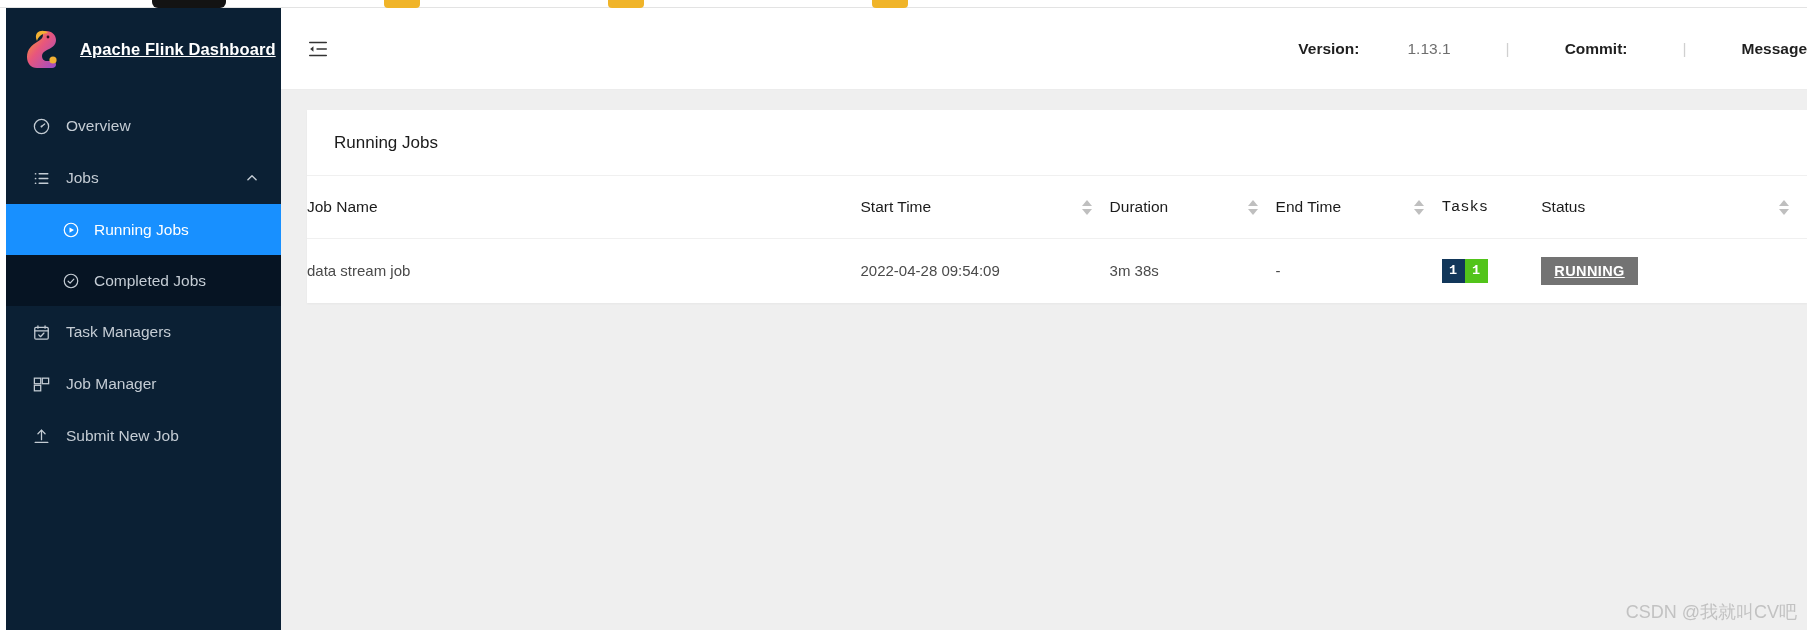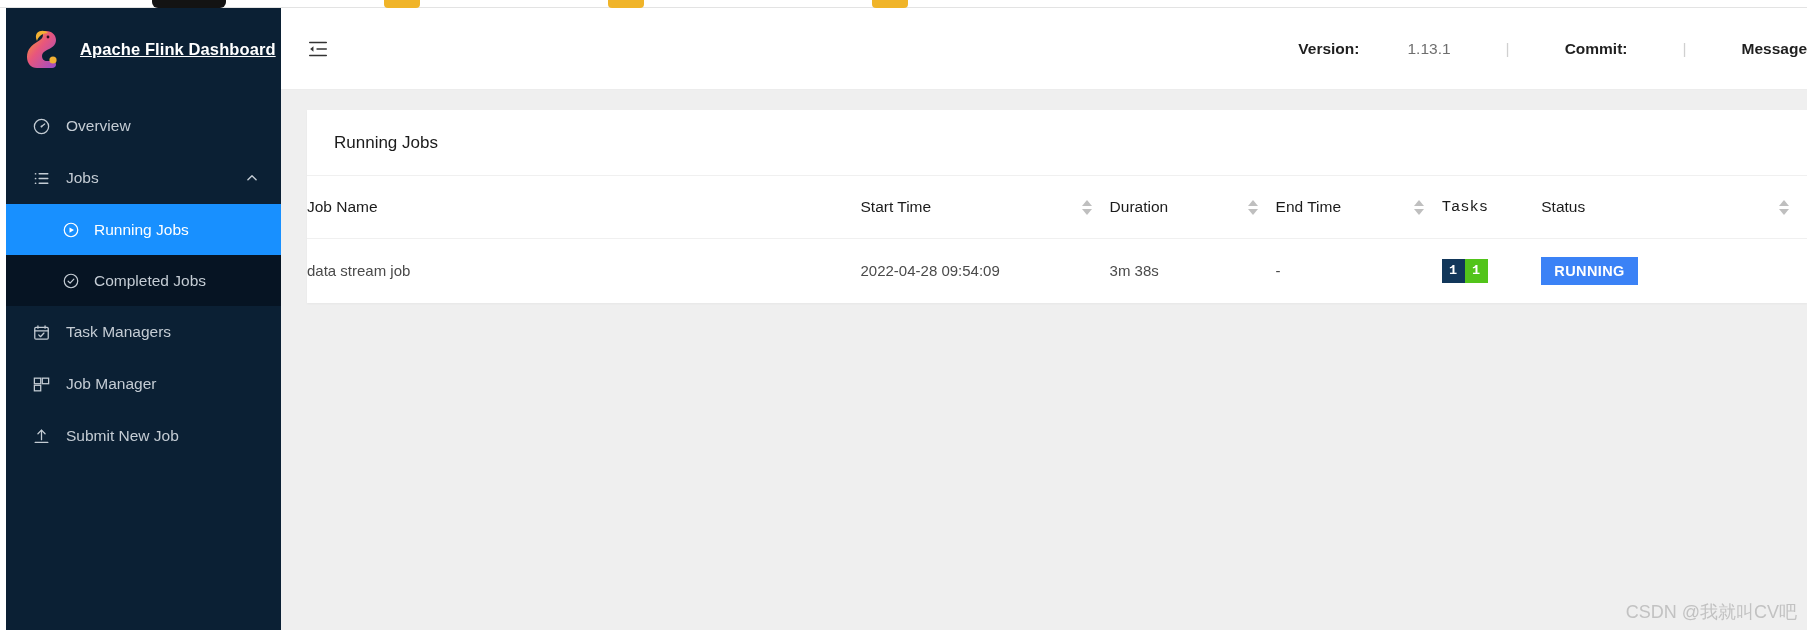--- a/index.html
+++ b/index.html
@@ -120,22 +120,22 @@
   .tasks-badge { display: inline-flex; height: 24px; overflow: hidden; }
   .tasks-seg {
     min-width: 23px; padding: 0 5px; display: flex; align-items: center; justify-content: center;
     font-size: 13.5px; font-weight: bold; color: #ffffff;
   }
   .seg-total { background: #12375a; }
   .seg-running { background: #52c41a; }
 
   .status-badge {
     display: inline-flex; align-items: center; justify-content: center;
-    background: #3b82f6; color: #ffffff; font-size: 14.5px; font-weight: bold;
-    letter-spacing: .4px; padding: 6px 13px; height: 28px;
+    background: #737373; color: #ffffff; font-size: 14.5px; font-weight: bold;
+    letter-spacing: .4px; padding: 6px 13px; height: 28px; text-decoration: underline;
   }
 
   .watermark {
     position: absolute; right: 10px; bottom: 6px;
     font-size: 18px; color: #c2c2c2; white-space: nowrap; user-select: none;
   }
 </style>
 </head>
 <body>
 

